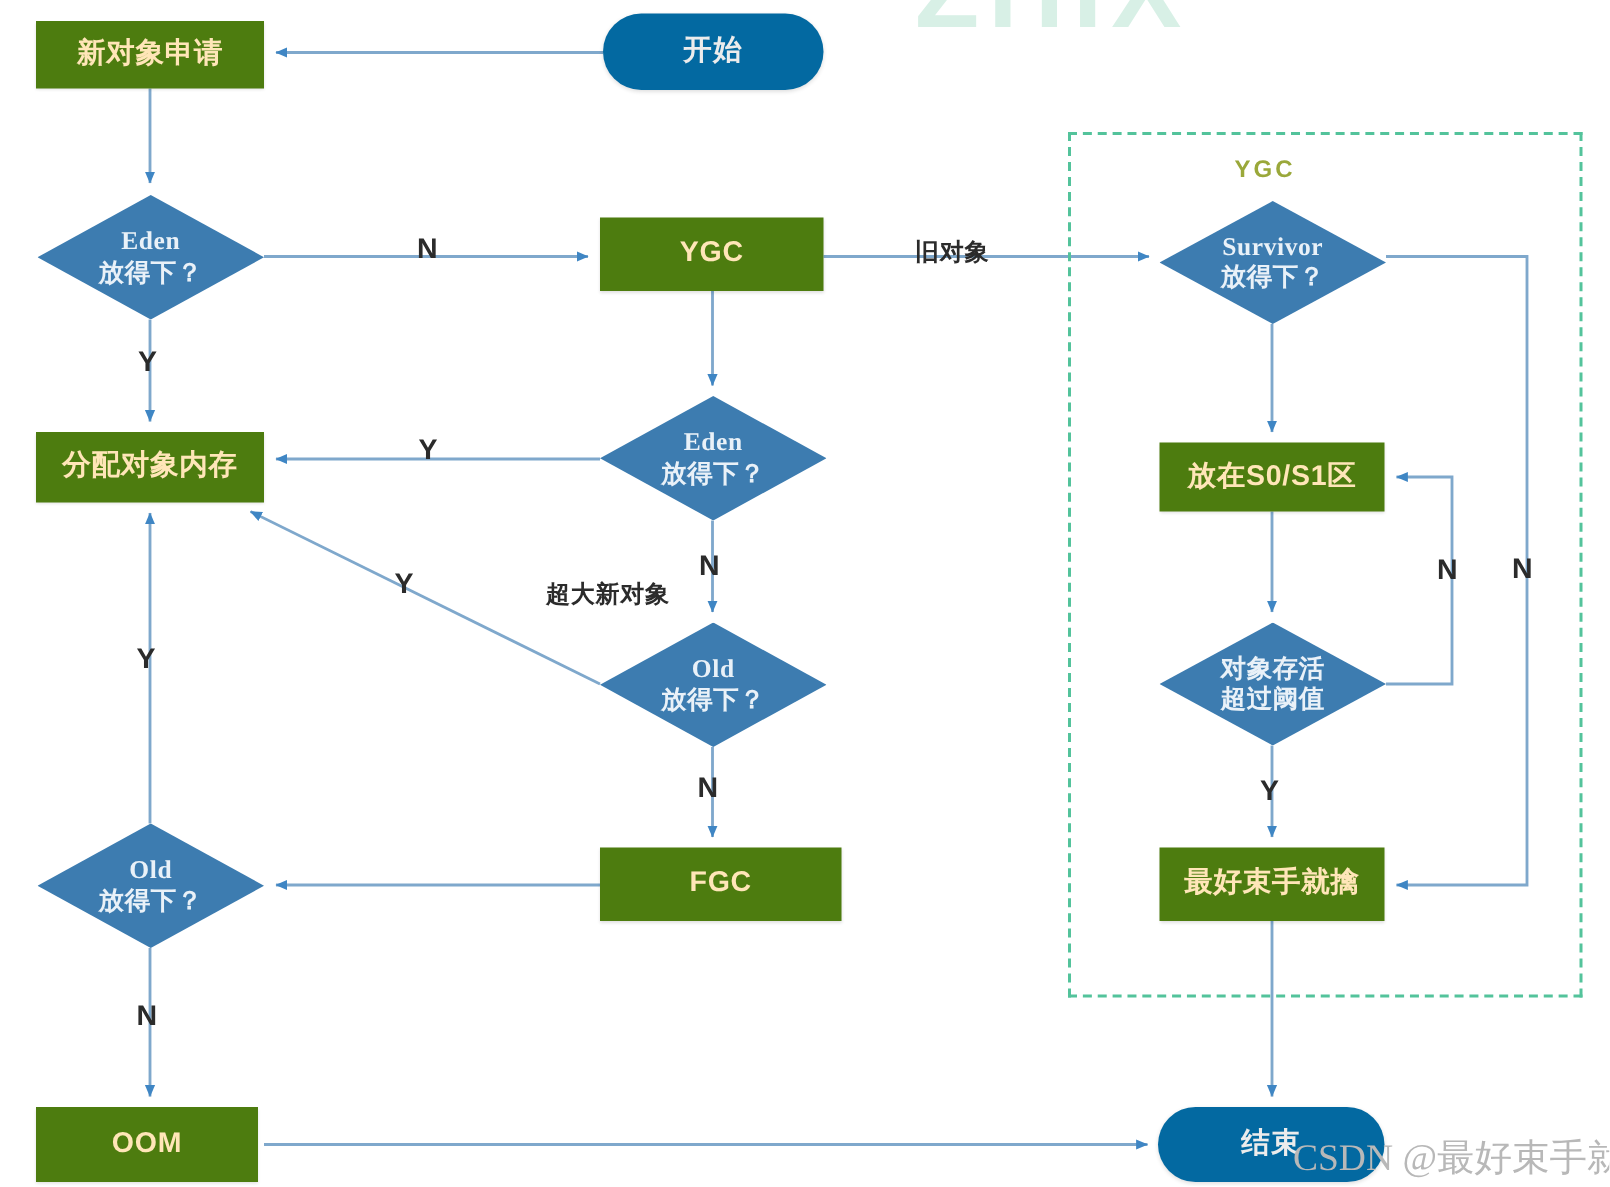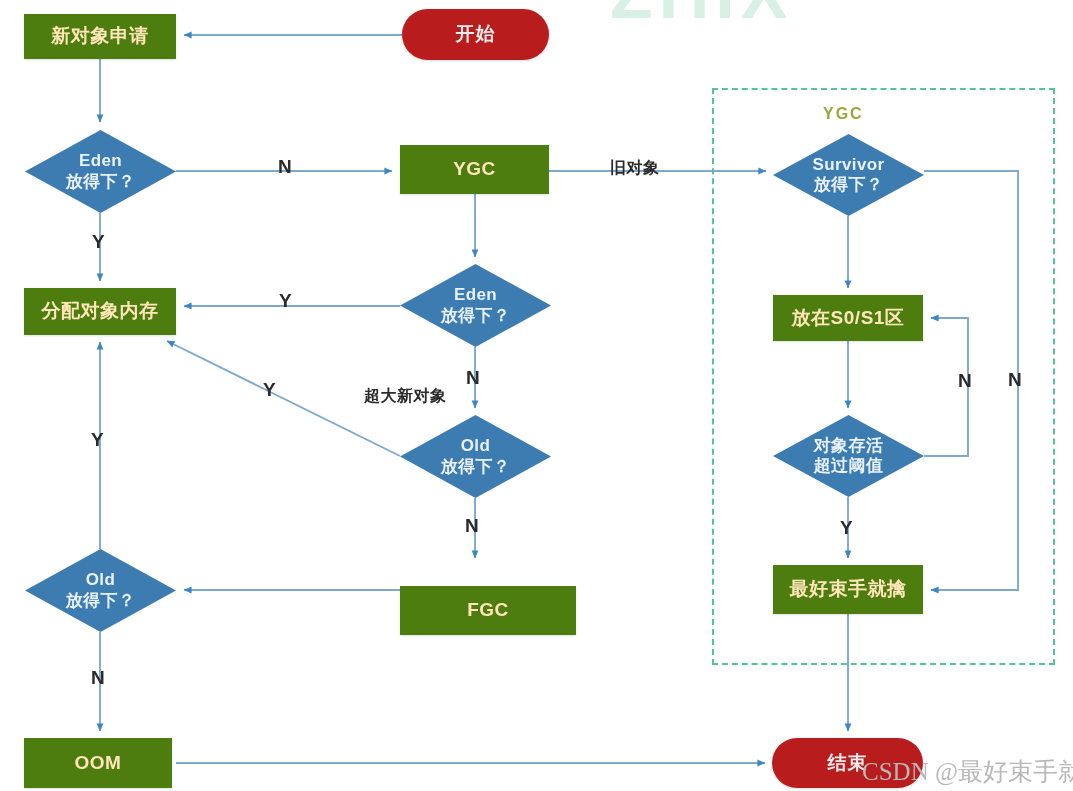--- a/index.html
+++ b/index.html
@@ -36,21 +36,21 @@
   }
   .node-process {
     background: #4d7c0f;
     color: #ffe6b8;
     font-size: 19px;
     font-weight: 700;
     letter-spacing: 0.5px;
     box-shadow: 0 1px 2px rgba(0,0,0,0.12);
   }
   .node-terminator {
-    background: #b91c1c;
+    background: #0369a1;
     color: #ececec;
     font-size: 19px;
     font-weight: 700;
     border-radius: 26px;
     letter-spacing: 1px;
     box-shadow: 0 1px 3px rgba(0,0,0,0.14);
   }
   .node-decision {
     color: #e9f1f8;
     font-size: 17px;
@@ -61,20 +61,21 @@
     position: absolute;
     left: 0; top: 0;
     width: 100%; height: 100%;
     background: #3d7cb0;
     clip-path: polygon(50% 0%, 100% 50%, 50% 100%, 0% 50%);
   }
   .node-decision .dec-text {
     position: relative;
     z-index: 2;
     white-space: pre-line;
+    font-family: Liberation Serif, serif;
   }
   .edge-label {
     position: absolute;
     color: #2b2b2b;
     font-size: 19px;
     font-weight: 700;
     z-index: 4;
     background: transparent;
   }
   .edge-label.cjk {
@@ -223,21 +224,21 @@
     <span class="dec-text">对象存活
 超过阈值</span>
   </div>
 
   <div class="node node-decision" style="left:25px; top:549px; width:151px; height:83px;">
     <span class="dec-shape"></span>
     <span class="dec-text">Old
 放得下？</span>
   </div>
 
-  <div class="node node-process" style="left:400px; top:586px; width:176px; height:49px;">
+  <div class="node node-process" style="left:400px; top:565px; width:161px; height:49px;">
     <span>FGC</span>
   </div>
 
   <div class="node node-process" style="left:773px; top:565px; width:150px; height:49px;">
     <span>最好束手就擒</span>
   </div>
 
   <div class="node node-process" style="left:24px; top:738px; width:148px; height:50px;">
     <span>OOM</span>
   </div>

